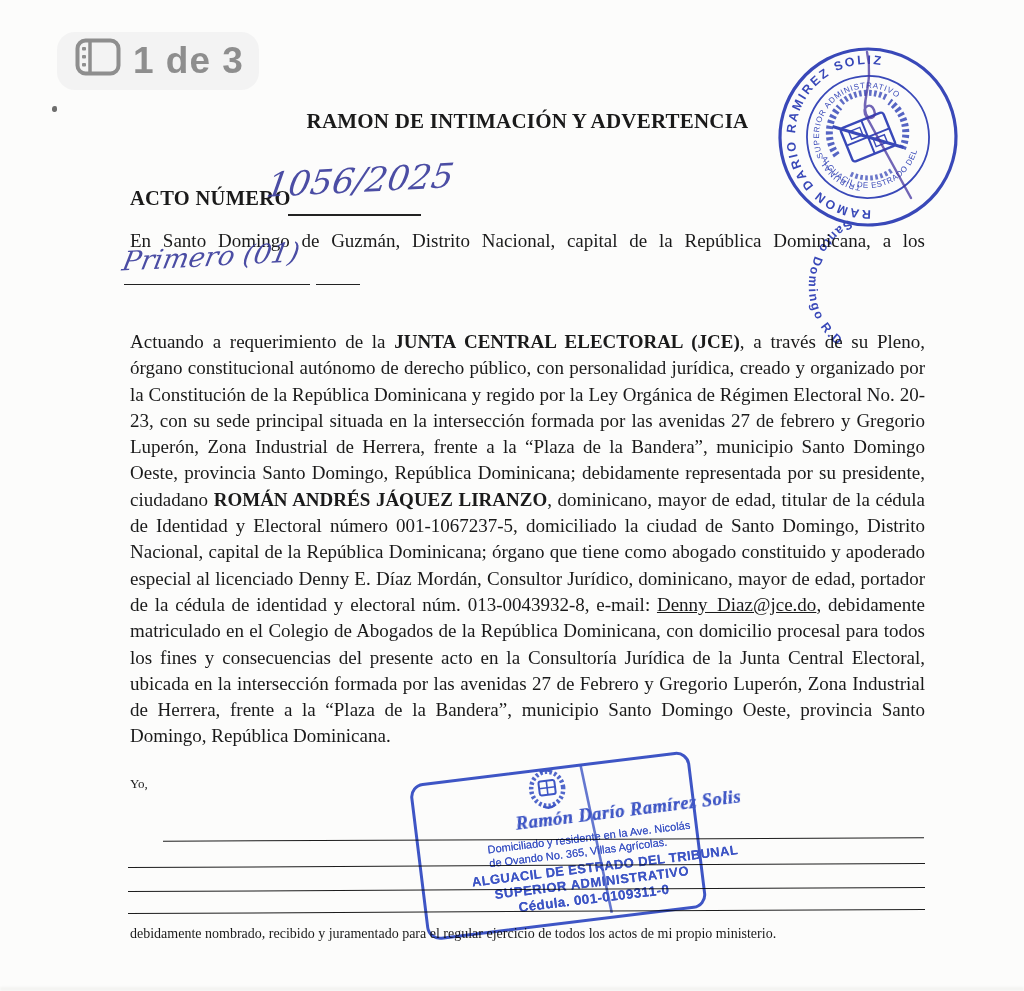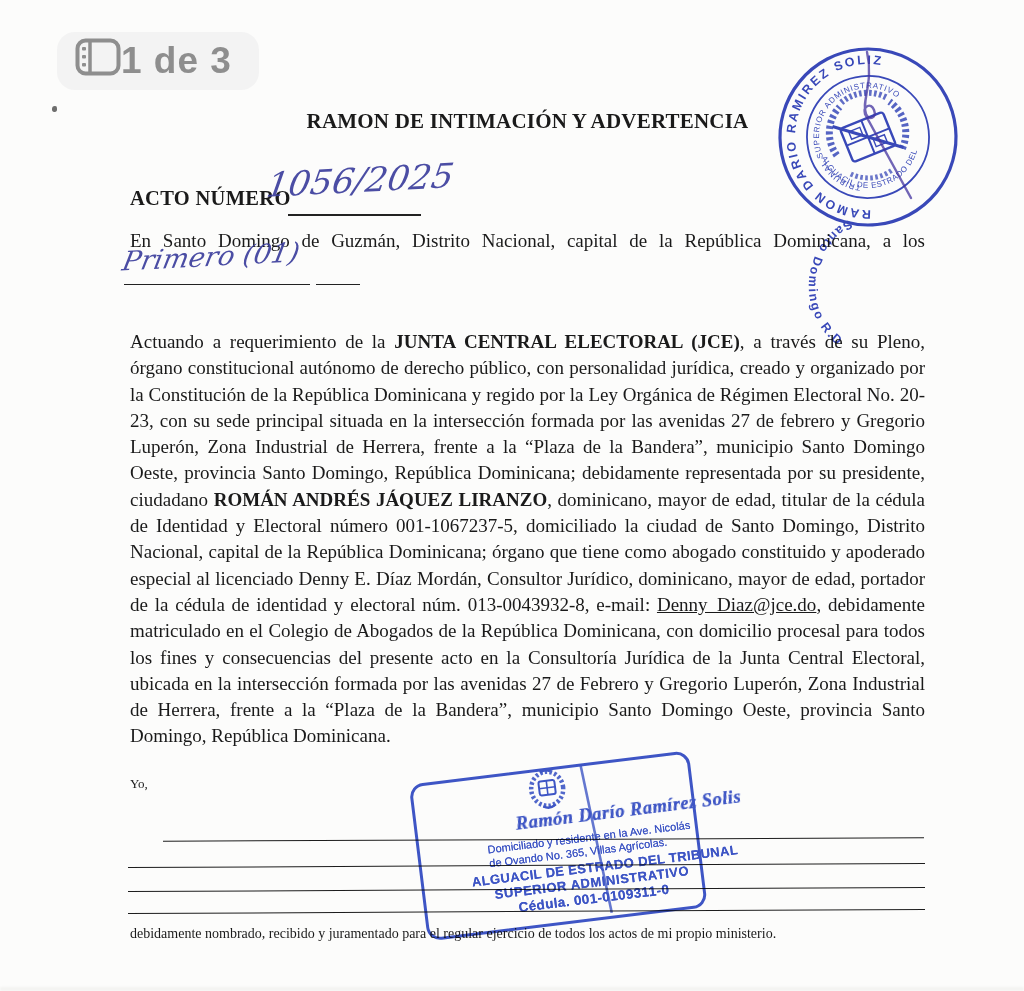--- a/index.html
+++ b/index.html
@@ -6,21 +6,21 @@
   body{
     width:1024px;height:991px;position:relative;overflow:hidden;
     background:#fcfcfb;
     font-family:"Liberation Serif", serif;
     color:#1a1a1a;
   }
   
   .page-badge{
     position:absolute;left:57px;top:32px;width:202px;height:58px;
     background:#f3f3f3;border-radius:18px;
-    display:flex;align-items:center;padding-left:18px;box-sizing:border-box;
+    display:flex;align-items:center;gap:12px;padding-left:18px;box-sizing:border-box;
     font-family:"Liberation Sans", sans-serif;
     color:#8e8e8e;font-size:37px;font-weight:600;letter-spacing:1px;
   }
   .artifact-dot{position:absolute;left:52px;top:106px;width:5px;height:6px;background:#4a4a4a;border-radius:60% 40% 50% 50%;opacity:.8;}
   .bottom-smudge{position:absolute;left:0;bottom:0;width:100%;height:4px;background:#d8d8d4;opacity:.25;filter:blur(1px);}
   
   .doc-title{
     position:absolute;left:130px;top:109px;width:795px;text-align:center;
     font-weight:bold;font-size:21px;letter-spacing:.2px;
   }

